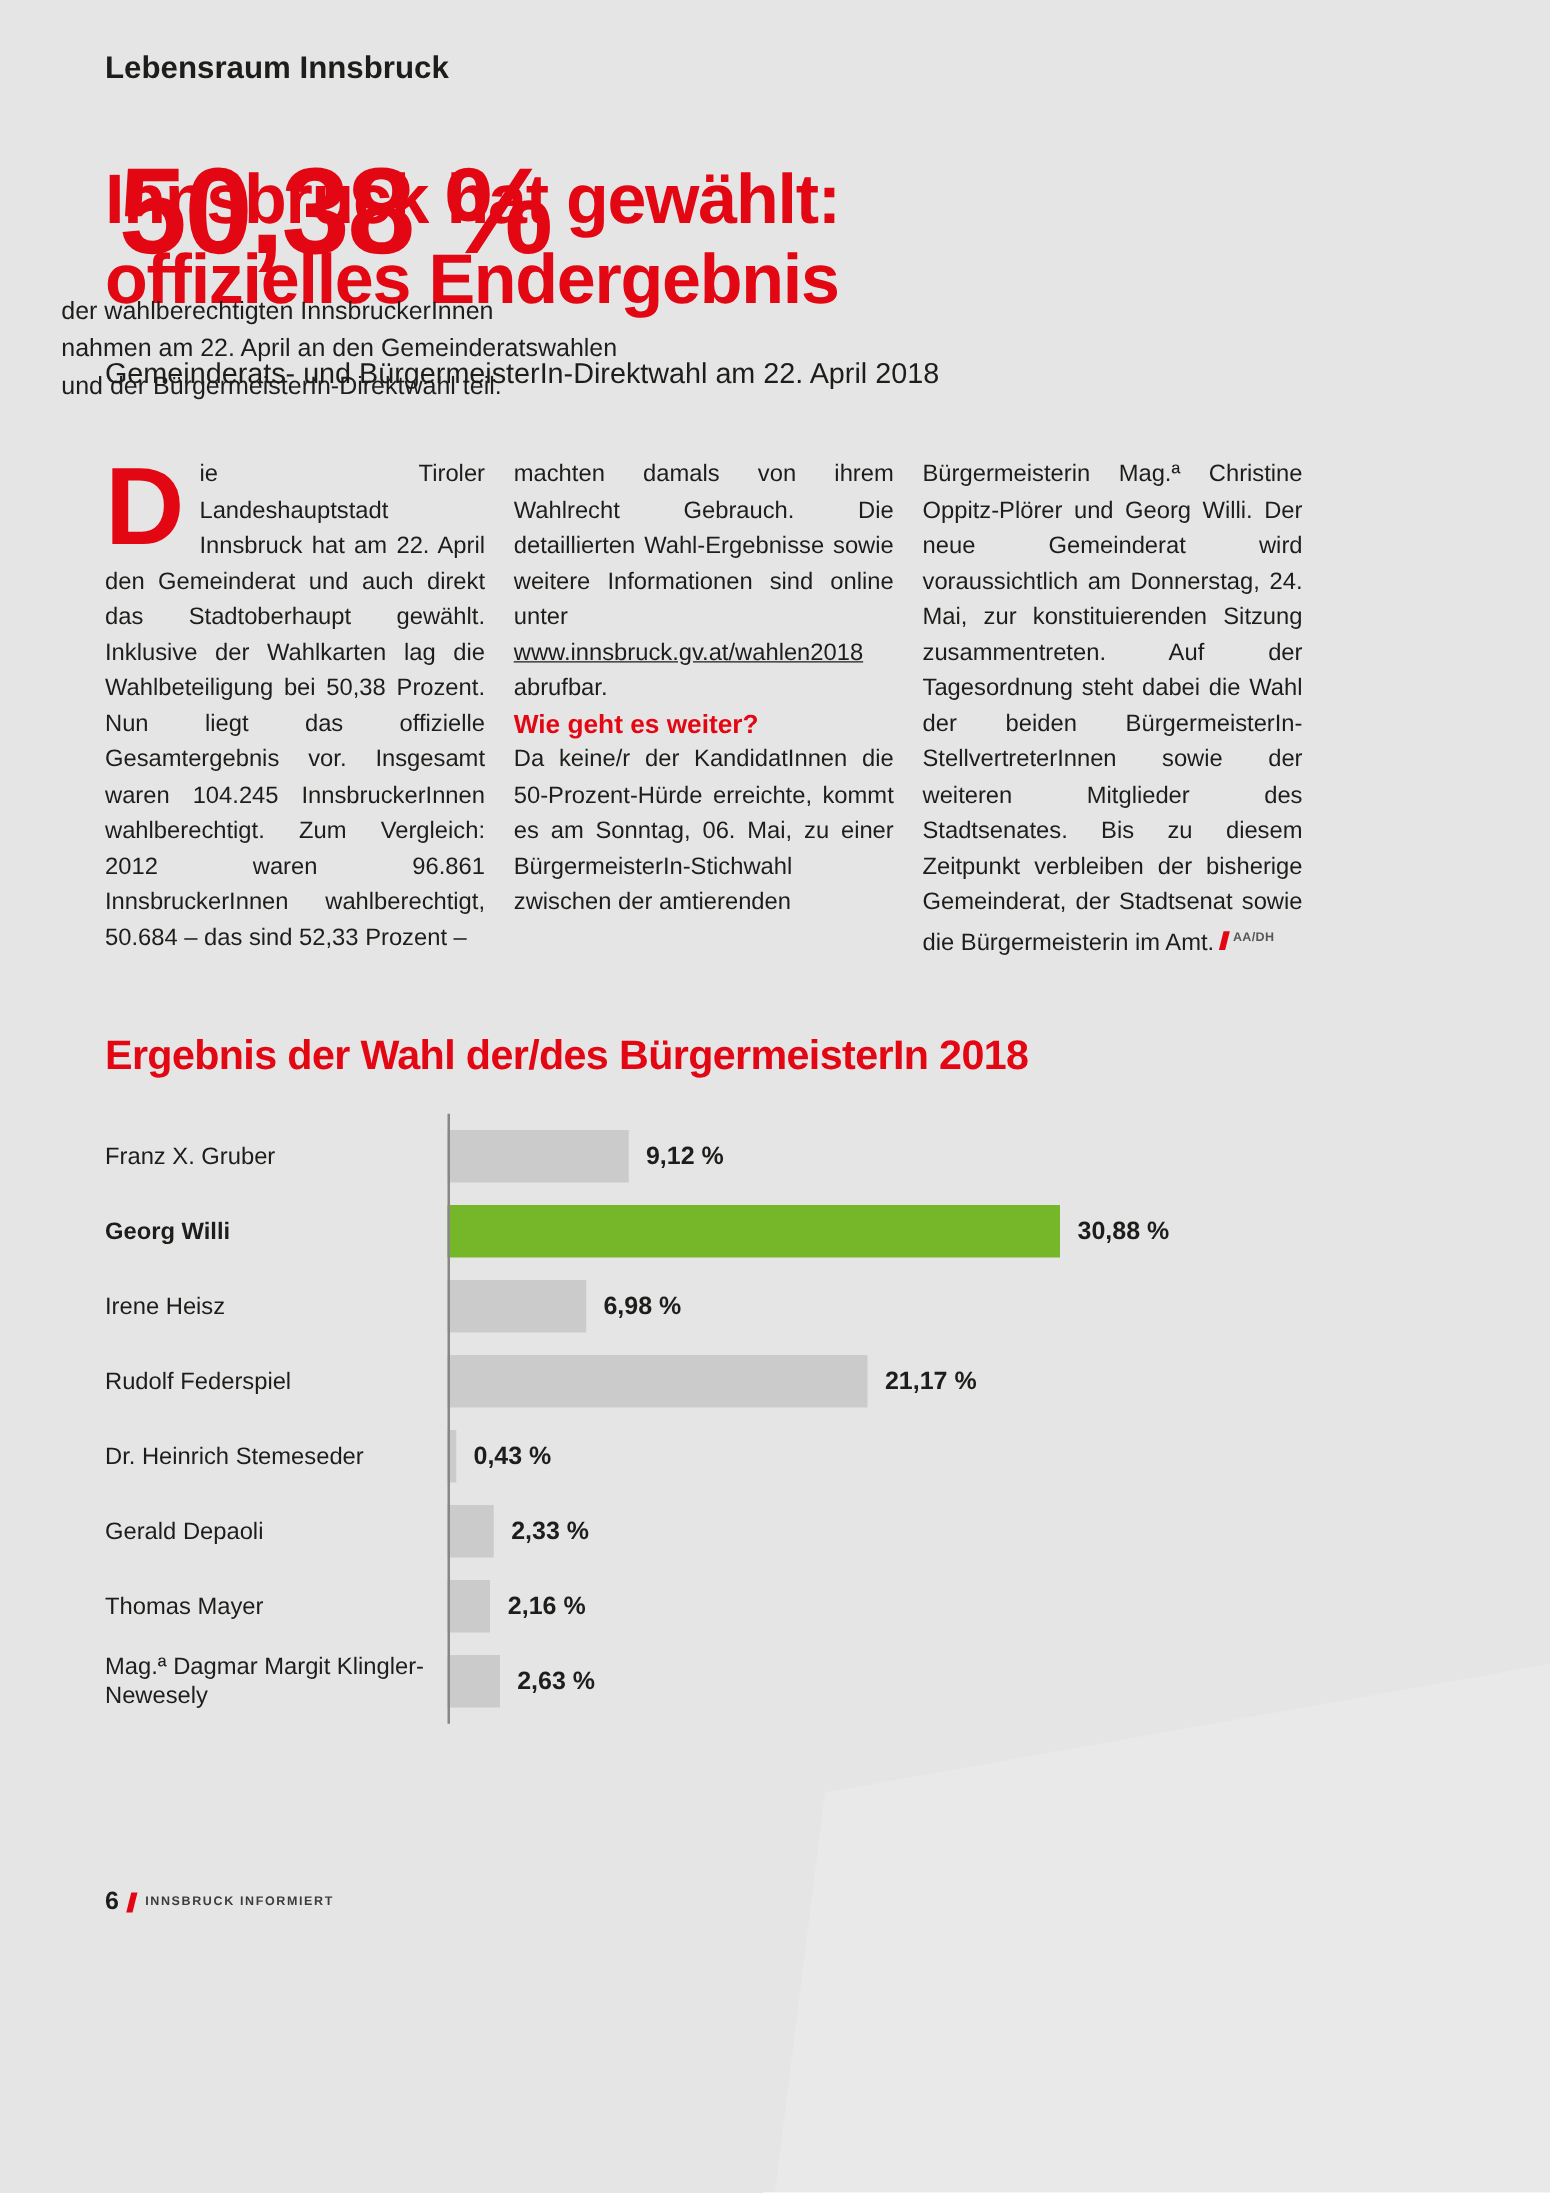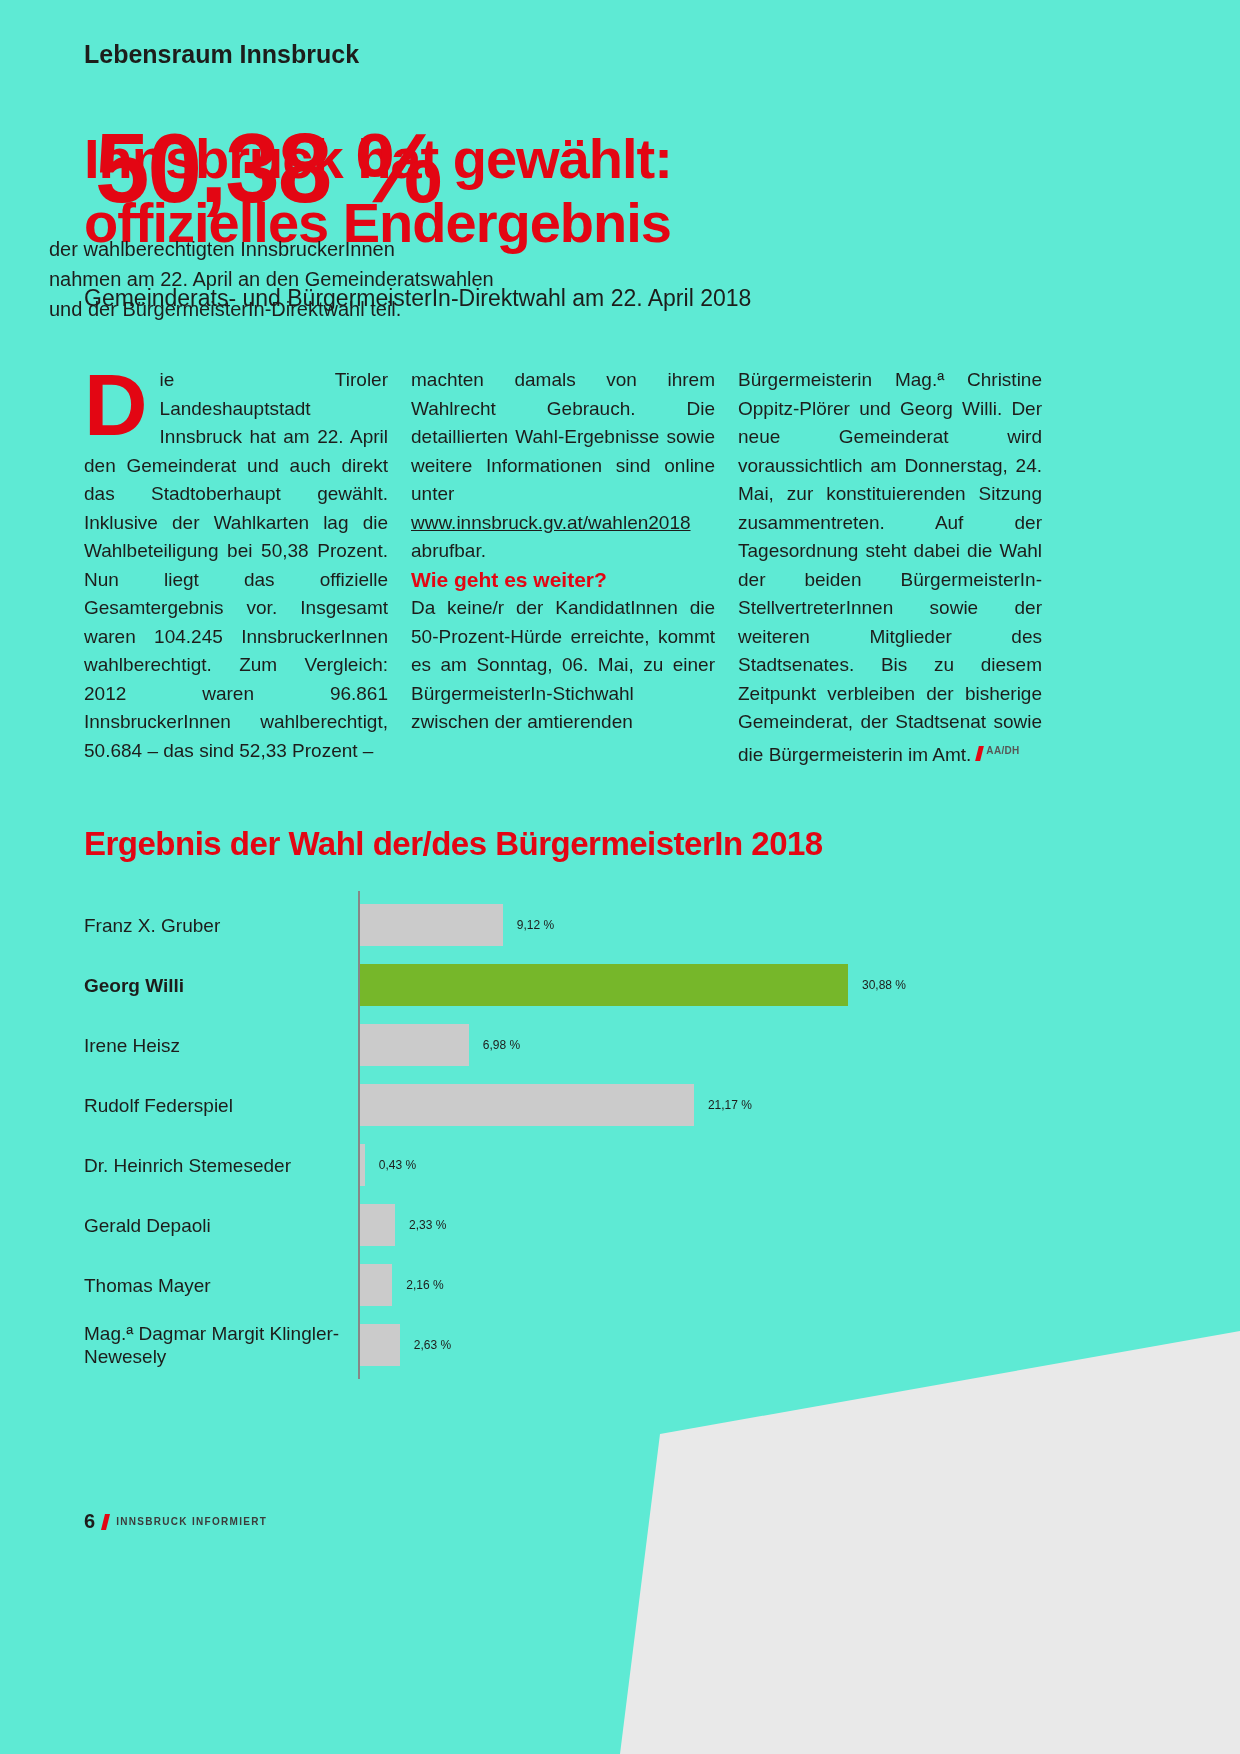--- a/index.html
+++ b/index.html
@@ -1,16 +1,16 @@
 <!DOCTYPE html>
 <html><head>
 <meta charset="utf-8">
 <style>
   html,body{margin:0;padding:0;background:#fff;}
-  .page{position:relative;width:1240px;height:1754px;background:#5eead4;overflow:hidden;
+  .page{position:relative;width:1240px;height:1754px;background:#e5e5e5;overflow:hidden;
         font-family:"Liberation Sans",sans-serif;color:#1d1d1b;}
   .content{padding:40px 84px 0 84px;}
 
   .kicker{font-size:25px;font-weight:bold;color:#1d1d1b;margin-bottom:58px;}
 
   .headline{font-size:56px;line-height:64px;font-weight:bold;color:#e30613;
             letter-spacing:-1px;margin:0;}
   .subtitle{font-size:23px;color:#1d1d1b;margin-top:30px;}
 
   .columns{display:flex;gap:23px;margin-top:54px;}
@@ -27,21 +27,21 @@
   .chart-title{font-size:33px;font-weight:bold;color:#e30613;letter-spacing:-0.5px;
                margin:56px 0 0 0;}
   .chart{position:relative;margin-top:32px;}
   .axis{position:absolute;left:274px;top:-4px;bottom:-4px;width:2px;background:#878787;}
   .chart-row{display:flex;align-items:center;height:60px;}
   .chart-label{width:274px;font-size:19px;line-height:23px;flex:none;padding-right:14px;
                box-sizing:border-box;}
   .chart-label.bold{font-weight:bold;}
   .bar-area{display:flex;align-items:center;flex:1;}
   .bar{height:42px;flex:none;}
-  .bar-value{font-size:12px;font-weight:normal;margin-left:14px;white-space:nowrap;}
+  .bar-value{font-size:20px;font-weight:bold;margin-left:14px;white-space:nowrap;}
 
   .stat-block{position:absolute;left:575px;top:1320px;width:665px;height:434px;
               background:#e9e9e9;
               clip-path:polygon(85px 114px,665px 11px,665px 434px,45px 434px);}
   .stat-value{position:absolute;left:95px;top:112px;font-size:98px;font-weight:bold;
               color:#e30613;letter-spacing:-2px;}
   .stat-lines{position:absolute;left:49px;top:234px;font-size:20px;line-height:30px;
               color:#1d1d1b;}
 
   .footer{position:absolute;left:84px;top:1510px;display:flex;align-items:center;}

